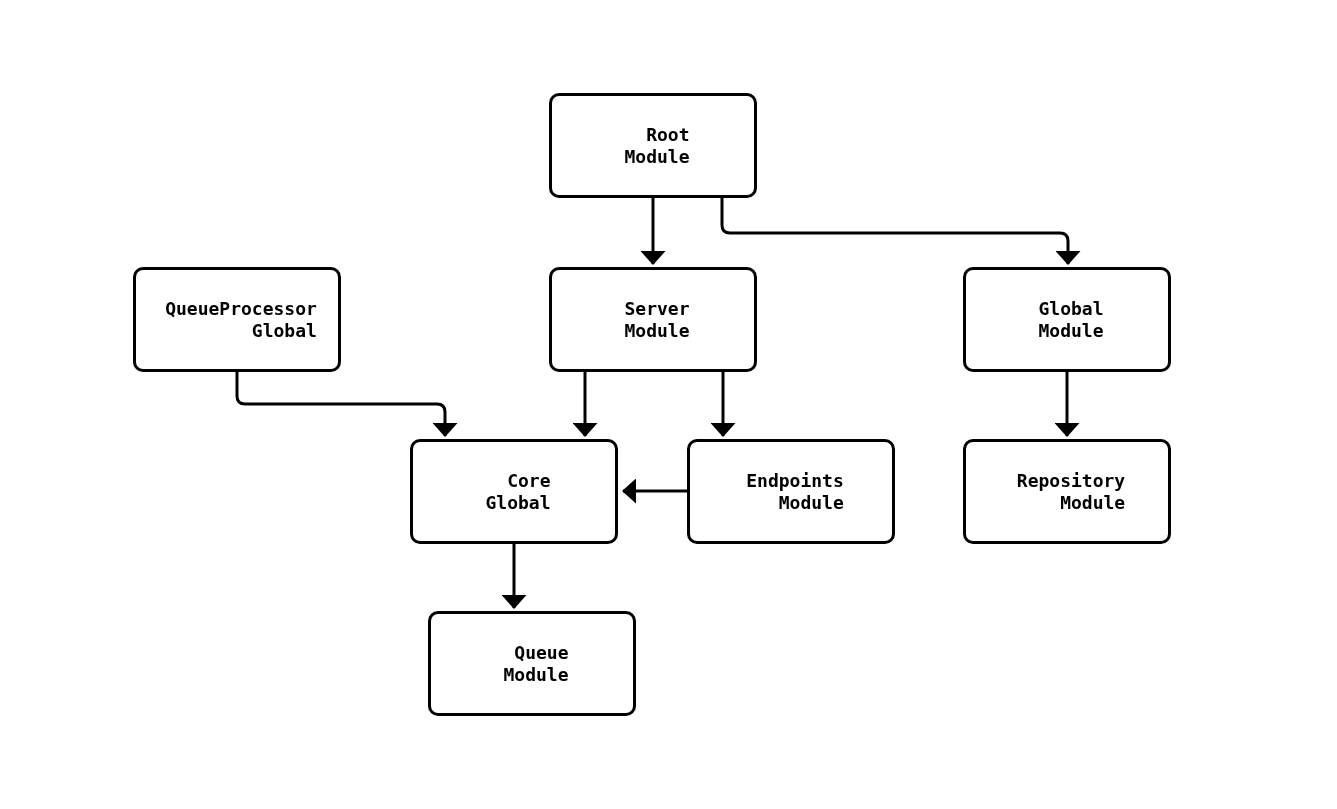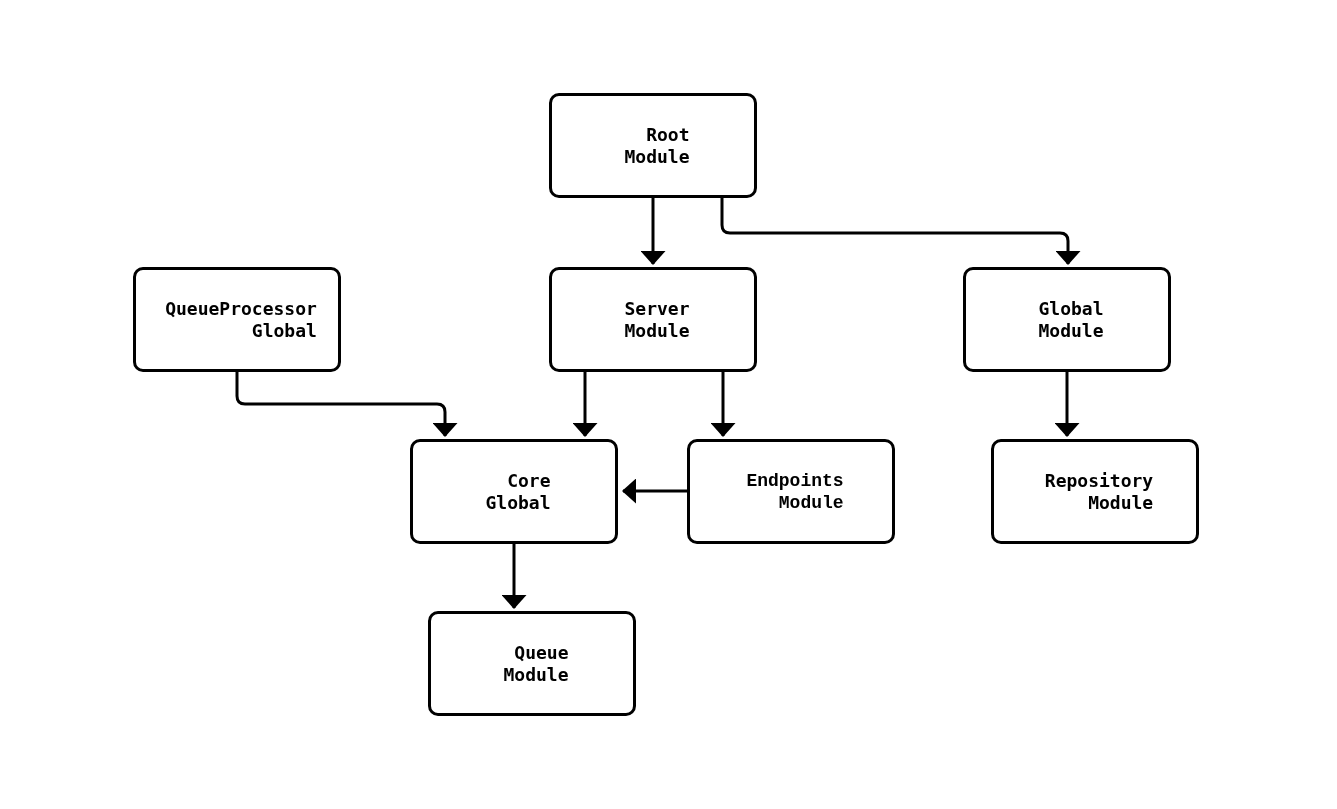--- a/index.html
+++ b/index.html
@@ -42,22 +42,22 @@
     line-height: 22px;
     color: var(--line, #000000);
     white-space: pre-line;
     padding-left: 8px;
   }
   .node-root          { left: 549px; top:  93px; }
   .node-queueprocessor{ left: 133px; top: 267px; }
   .node-server        { left: 549px; top: 267px; }
   .node-global        { left: 963px; top: 267px; }
   .node-core          { left: 410px; top: 439px; }
-  .node-endpoints     { left: 687px; top: 439px; font-family: Liberation Mono, monospace; }
-  .node-repository    { left: 963px; top: 439px; margin-left: 28px; }
+  .node-endpoints     { left: 687px; top: 439px; }
+  .node-repository    { left: 963px; top: 439px; }
   .node-queue         { left: 428px; top: 611px; }
 </style>
 </head>
 <body>
 
 <div class="canvas" style="--bg: #ffffff; --line: #000000; --node-fill: #ffffff;">
 
   <svg class="edges-layer" viewBox="0 0 1337 809" xmlns="http://www.w3.org/2000/svg">
     <defs>
       <marker id="arrow" viewBox="0 0 14 25" markerWidth="14" markerHeight="25" refX="13" refY="12.5" orient="auto" markerUnits="userSpaceOnUse">

